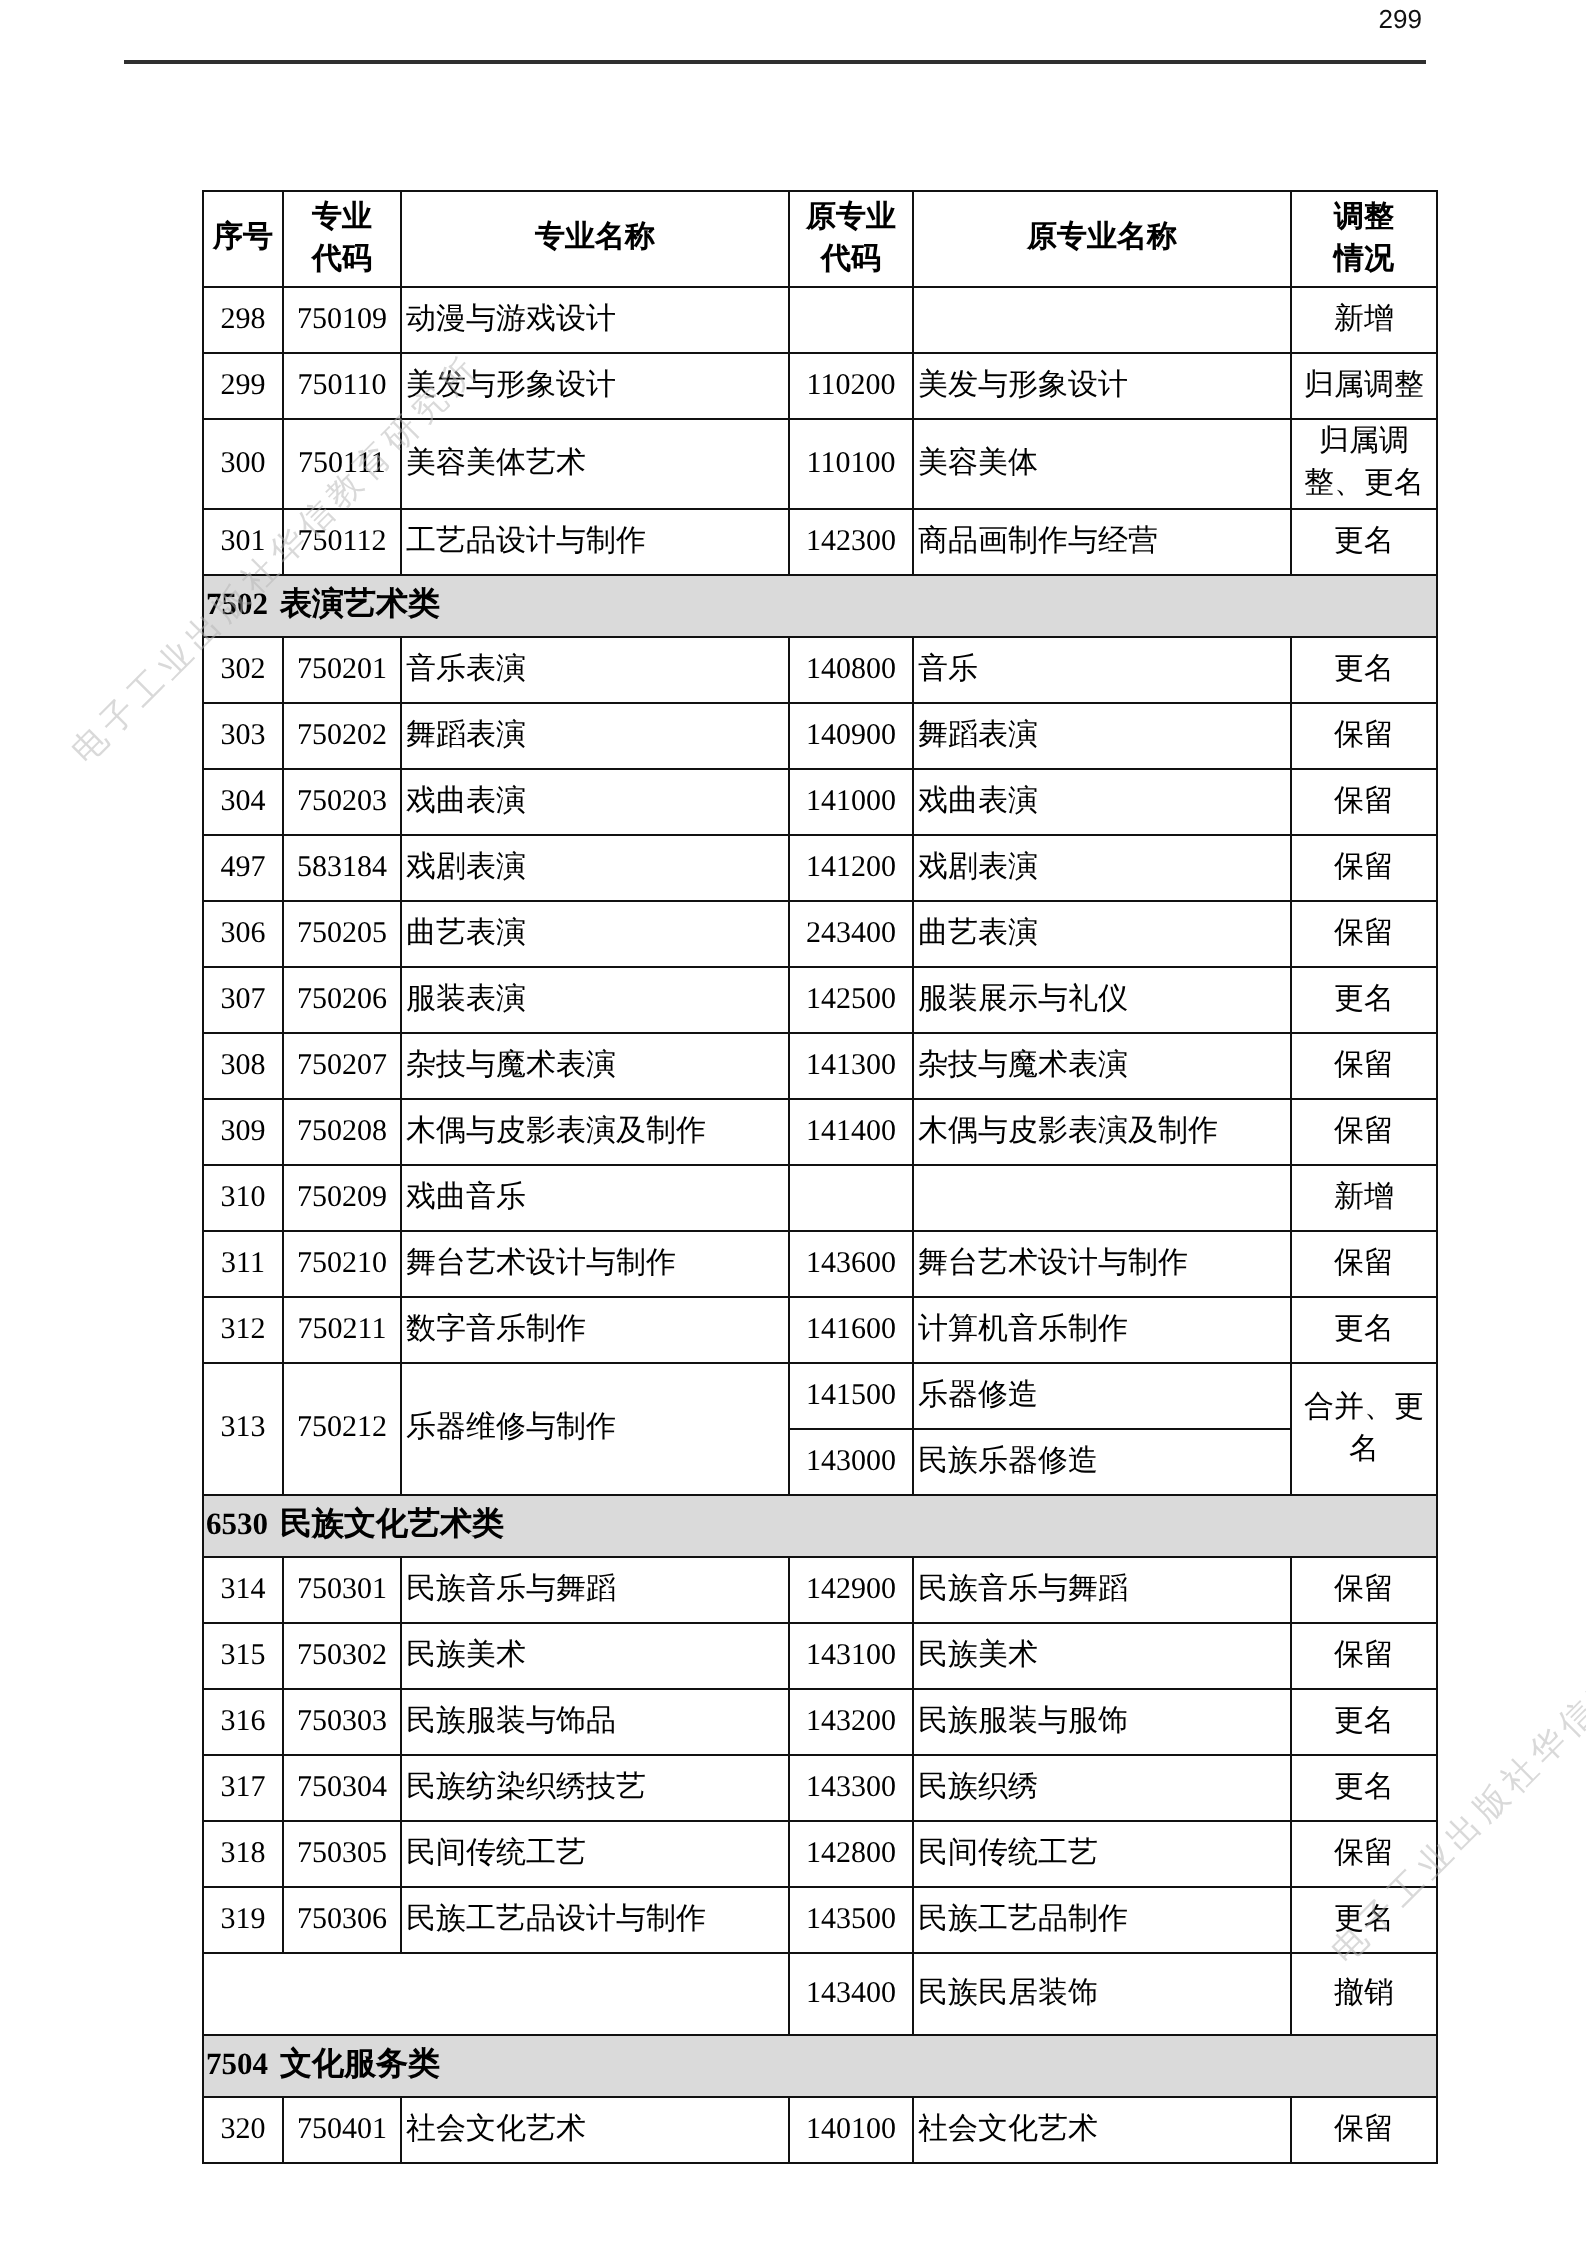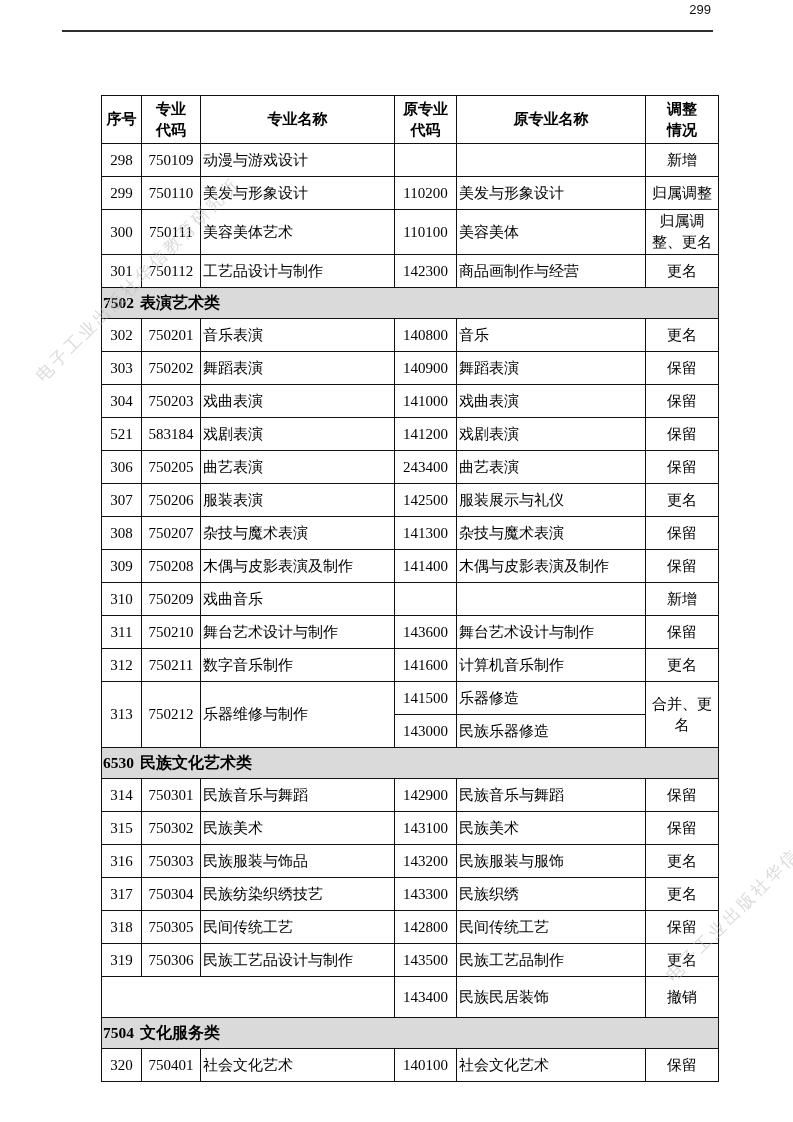--- a/index.html
+++ b/index.html
@@ -160,21 +160,21 @@
         </tr>
         <tr>
           <td class="c-no">304</td>
           <td class="c-code">750203</td>
           <td class="c-name">戏曲表演</td>
           <td class="c-oldcode">141000</td>
           <td class="c-oldname">戏曲表演</td>
           <td class="c-status">保留</td>
         </tr>
         <tr>
-          <td class="c-no">521</td>
+          <td class="c-no">497</td>
           <td class="c-code">583184</td>
           <td class="c-name">戏剧表演</td>
           <td class="c-oldcode">141200</td>
           <td class="c-oldname">戏剧表演</td>
           <td class="c-status">保留</td>
         </tr>
         <tr>
           <td class="c-no">306</td>
           <td class="c-code">750205</td>
           <td class="c-name">曲艺表演</td>

